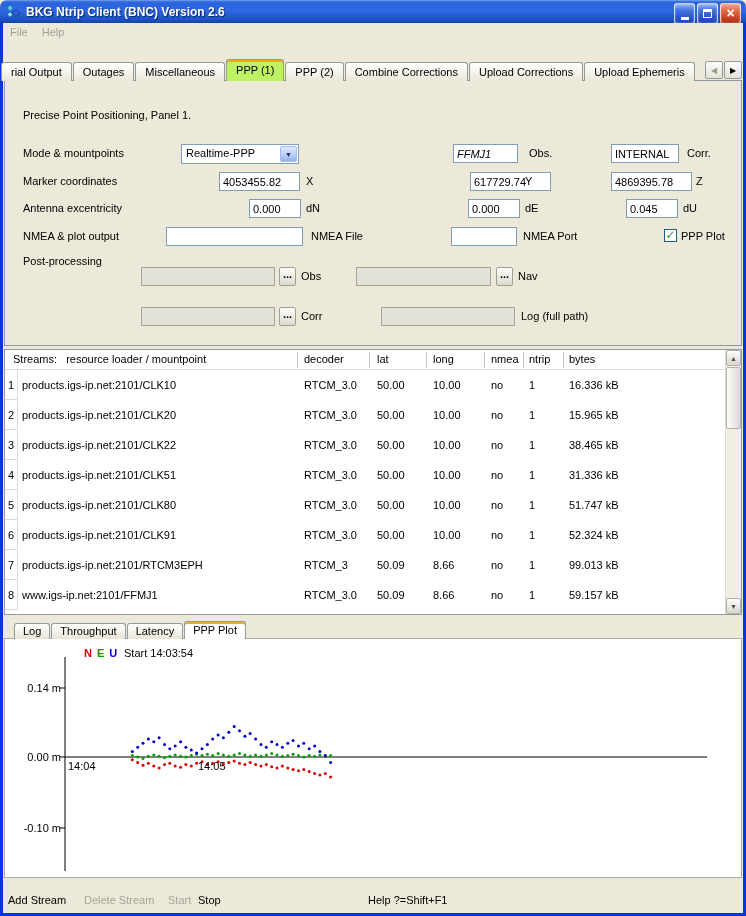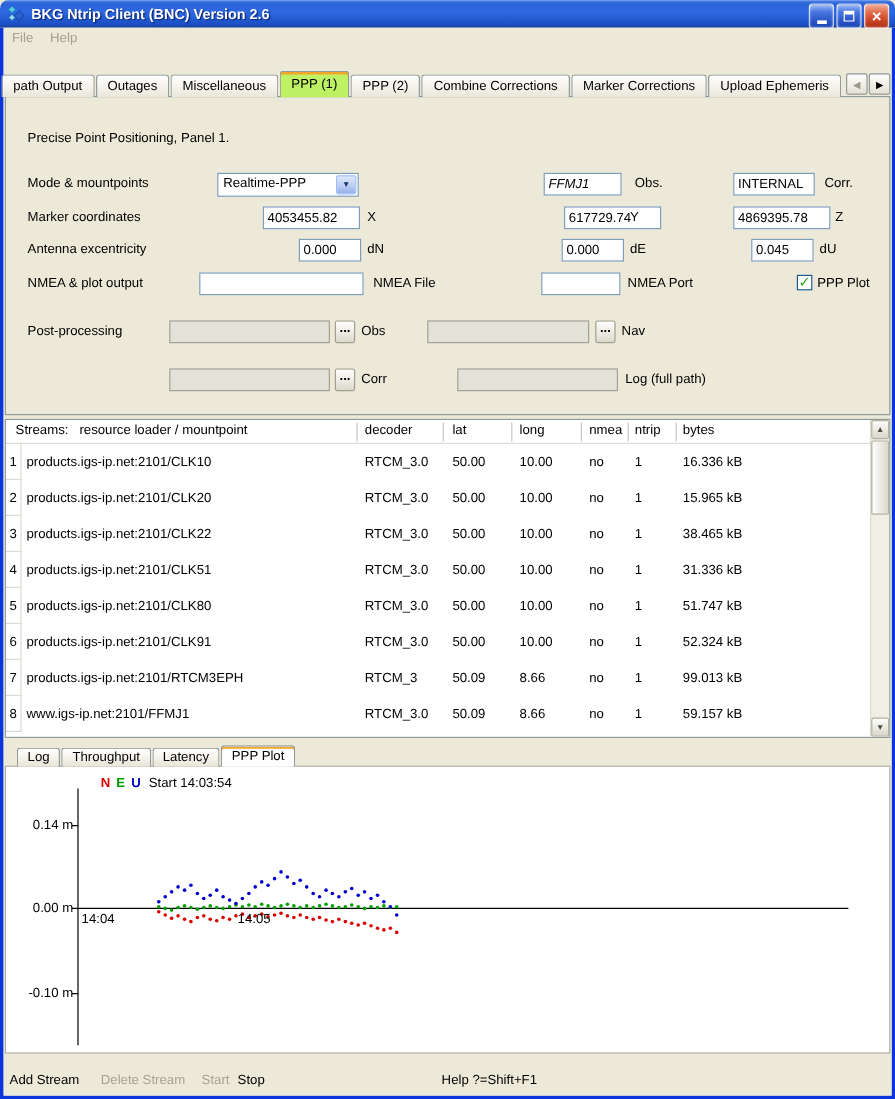--- a/index.html
+++ b/index.html
@@ -120,27 +120,27 @@
         </span>
     </span>
   </div>
 
   <div class="menubar">
     <span class="menu-item">File</span>
     <span class="menu-item">Help</span>
   </div>
 
   <div class="tabstrip">
-    <span class="tab">path Output</span>
+    <span class="tab">rial Output</span>
     <span class="tab">Outages</span>
     <span class="tab">Miscellaneous</span>
     <span class="tab active">PPP (1)</span>
     <span class="tab">PPP (2)</span>
     <span class="tab">Combine Corrections</span>
-    <span class="tab">Marker Corrections</span>
+    <span class="tab">Upload Corrections</span>
     <span class="tab">Upload Ephemeris</span>
   </div>
   <span class="tab-scroll dis" style="left:705px">
       <span>◀</span>
     </span>
   <span class="tab-scroll" style="left:724px">
       <span>▶</span>
     </span>
 
   <div class="panel">
@@ -177,21 +177,21 @@
     <span class="lbl" style="left:18px;top:149px">NMEA &amp; plot output</span>
     <input class="inp" style="left: 161px; top: 146px; width: 137px;" value="">
     <span class="lbl" style="left:306px;top:149px">NMEA File</span>
     <input class="inp" style="left: 446px; top: 146px; width: 66px;" value="">
     <span class="lbl" style="left:518px;top:149px">NMEA Port</span>
     <span class="cb checked" style="left:659px;top:148px">
         <span class="mark">✓</span>
       </span>
     <span class="lbl" style="left:676px;top:149px">PPP Plot</span>
 
-    <span class="lbl" style="left:18px;top:189px">Post-processing</span>
+    <span class="lbl" style="left:18px;top:174px">Post-processing</span>
     <input class="inp dis" style="left: 136px; top: 186px; width: 134px;" value="">
     <span class="dots" style="left:274px;top:186px">...</span>
     <span class="lbl" style="left:296px;top:189px">Obs</span>
     <input class="inp dis" style="left: 351px; top: 186px; width: 135px;" value="">
     <span class="dots" style="left:491px;top:186px">...</span>
     <span class="lbl" style="left:513px;top:189px">Nav</span>
 
     <input class="inp dis" style="left: 136px; top: 226px; width: 134px;" value="">
     <span class="dots" style="left:274px;top:226px">...</span>
     <span class="lbl" style="left:296px;top:229px">Corr</span>

